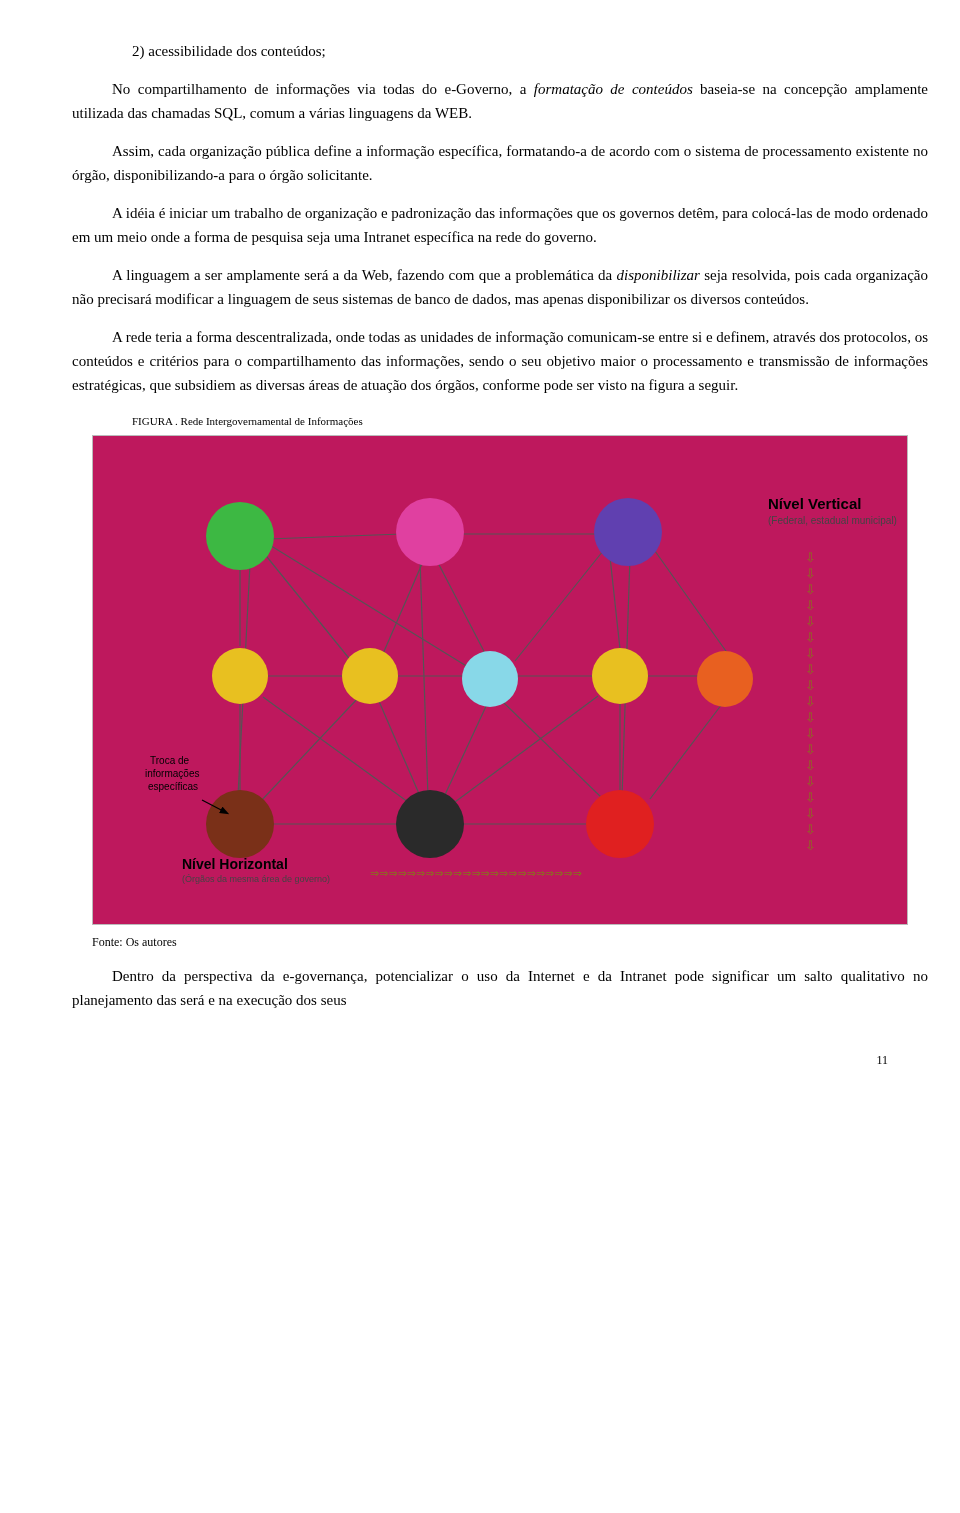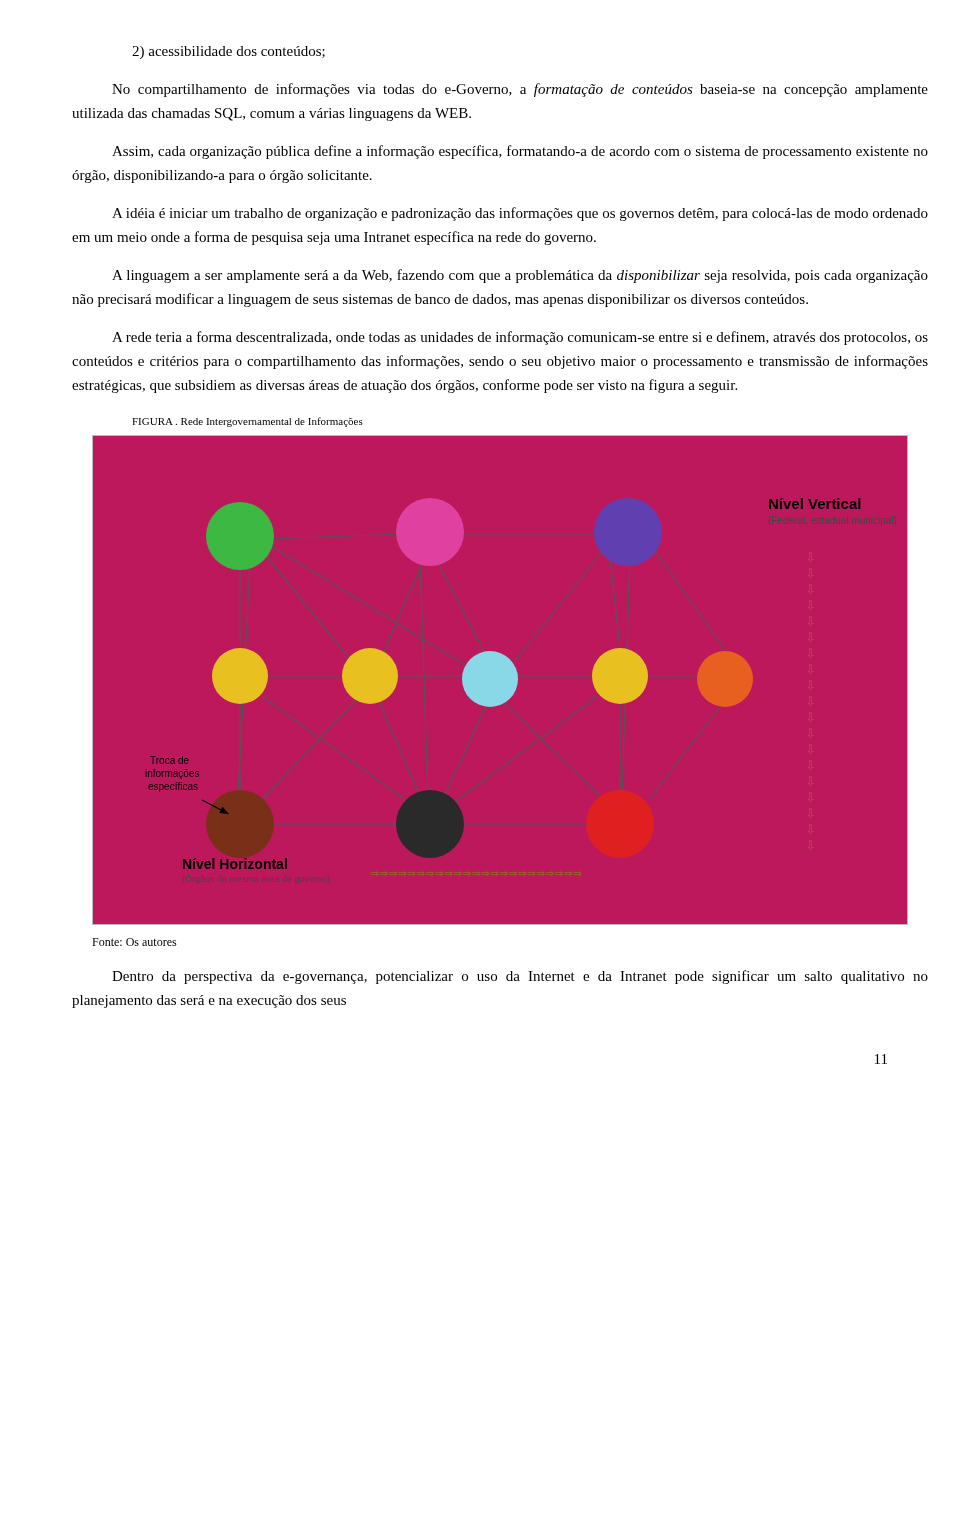--- a/index.html
+++ b/index.html
@@ -55,21 +55,21 @@
     }
     .fonte {
       font-size: 12px;
       margin: 6px 0 14px 20px;
       font-style: normal;
     }
     .page-number {
       position: absolute;
       bottom: 18px;
       right: 72px;
-      font-size: 15px;
+      font-size: 12px;
     }
   </style>
 </head>
 <body>
 
 <div class="page">
 
   <div class="numbered-list">
     <p>2)  acessibilidade dos conteúdos;</p>
   </div>

